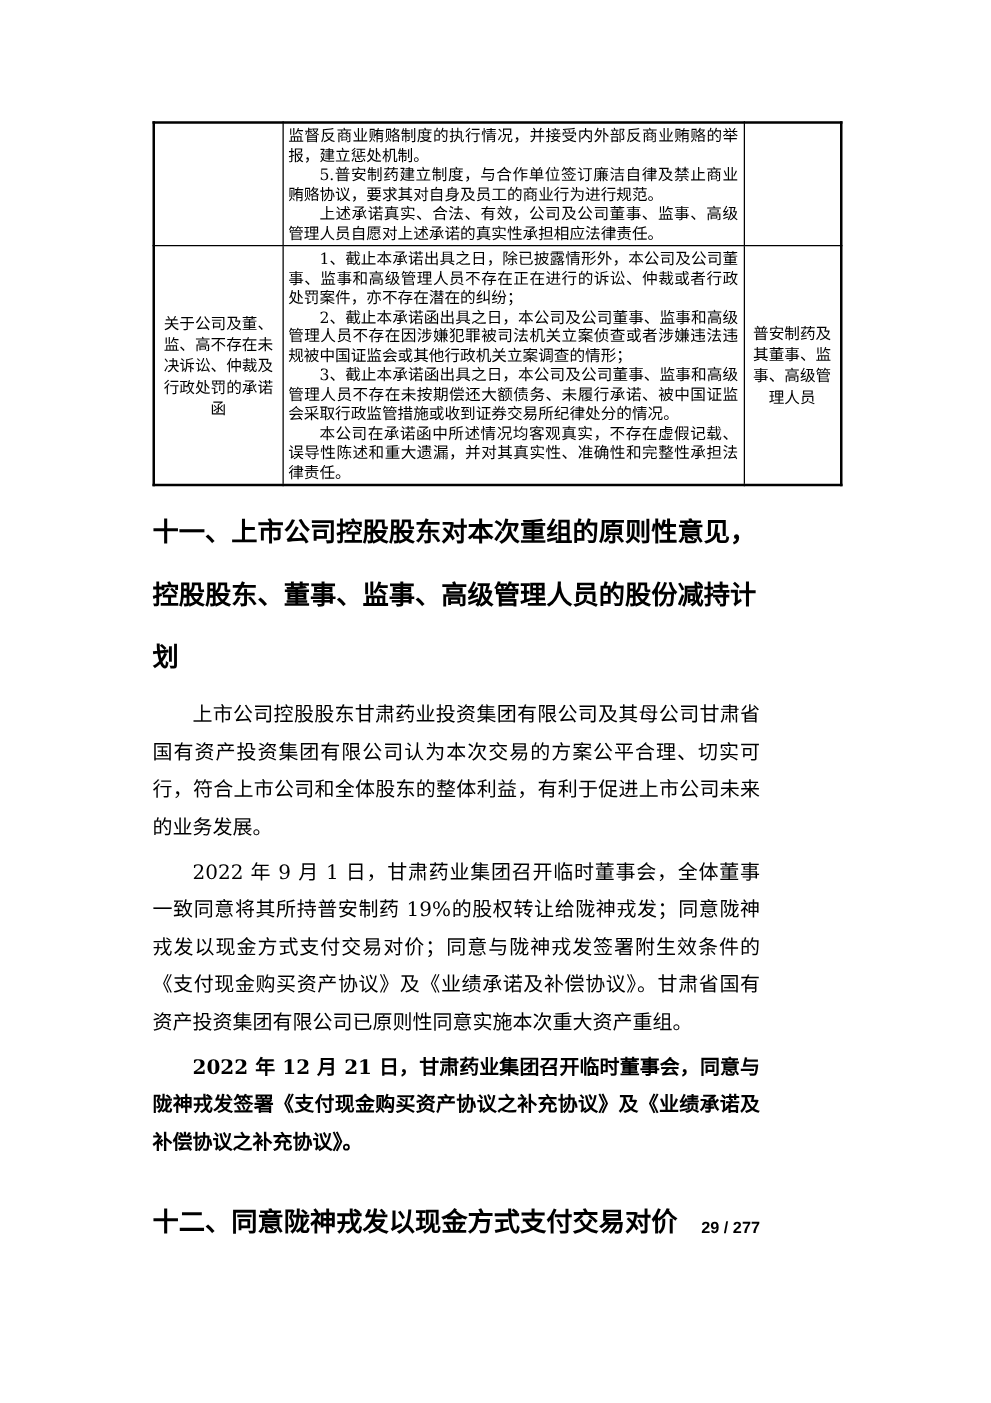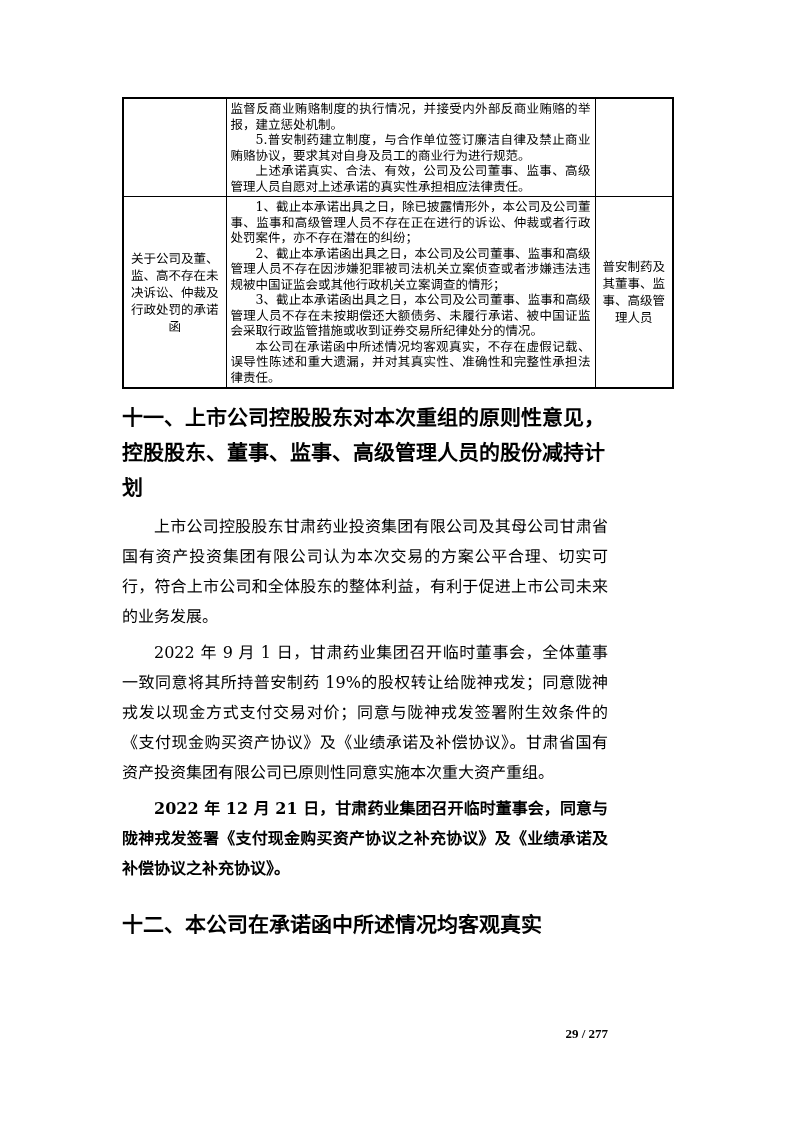--- a/index.html
+++ b/index.html
@@ -50,40 +50,40 @@
     line-height: 17px;
     padding: 2px 5px;
   }
   tr.row-1 td { height: 95px; }
   tr.row-2 td { height: 190px; margin-top: 16px; }
   
   h2.sec-heading {
     font-family: "DejaVu Sans", "Liberation Sans", sans-serif;
     font-weight: 700;
     font-size: 21px;
-    line-height: 35px;
+    line-height: 50px;
     margin: 12px 0 0 0;
     color: #000;
   }
   h2.sec-heading.sec-12 { margin-top: 24px; }
   p.body-para {
     font-size: 16px;
     line-height: 30px;
     text-align: justify;
     text-indent: 2em;
     margin: 6px 0 0 0;
   }
   p.body-para.bold { font-weight: 700; }
   .page-number {
     position: absolute;
-    top: 1026px;
+    top: 974px;
     right: 121px;
     font-size: 13px;
     font-weight: 700;
-    font-family: Liberation Serif, serif;
+    font-family: Liberation Sans, sans-serif;
     color: #000;
   }
 </style>
 </head>
 <body>
 
 <div class="page">
 
   <table class="commitment-table">
     <colgroup>
@@ -116,17 +116,17 @@
 
   <h2 class="sec-heading">十一、上市公司控股股东对本次重组的原则性意见，控股股东、董事、监事、高级管理人员的股份减持计划</h2>
 
   <p class="body-para">上市公司控股股东甘肃药业投资集团有限公司及其母公司甘肃省国有资产投资集团有限公司认为本次交易的方案公平合理、切实可行，符合上市公司和全体股东的整体利益，有利于促进上市公司未来的业务发展。</p>
 
   <p class="body-para">2022 年 9 月 1 日，甘肃药业集团召开临时董事会，全体董事一致同意将其所持普安制药 19%的股权转让给陇神戎发；同意陇神戎发以现金方式支付交易对价；同意与陇神戎发签署附生效条件的《支付现金购买资产协议》及《业绩承诺及补偿协议》。甘肃省国有资产投资集团有限公司已原则性同意实施本次重大资产重组。</p>
 
   <p class="body-para bold">2022 年 12 月 21 日，甘肃药业集团召开临时董事会，同意与陇神戎发签署《支付现金购买资产协议之补充协议》及《业绩承诺及补偿协议之补充协议》。</p>
 
 
-  <h2 class="sec-heading sec-12">十二、本公司在承诺函中所述情况均客观真实</h2>
+  <h2 class="sec-heading sec-12">十二、同意陇神戎发以现金方式支付交易对价</h2>
 
   <div class="page-number">29 / 277</div>
 
 </div>
 
 </body></html>

